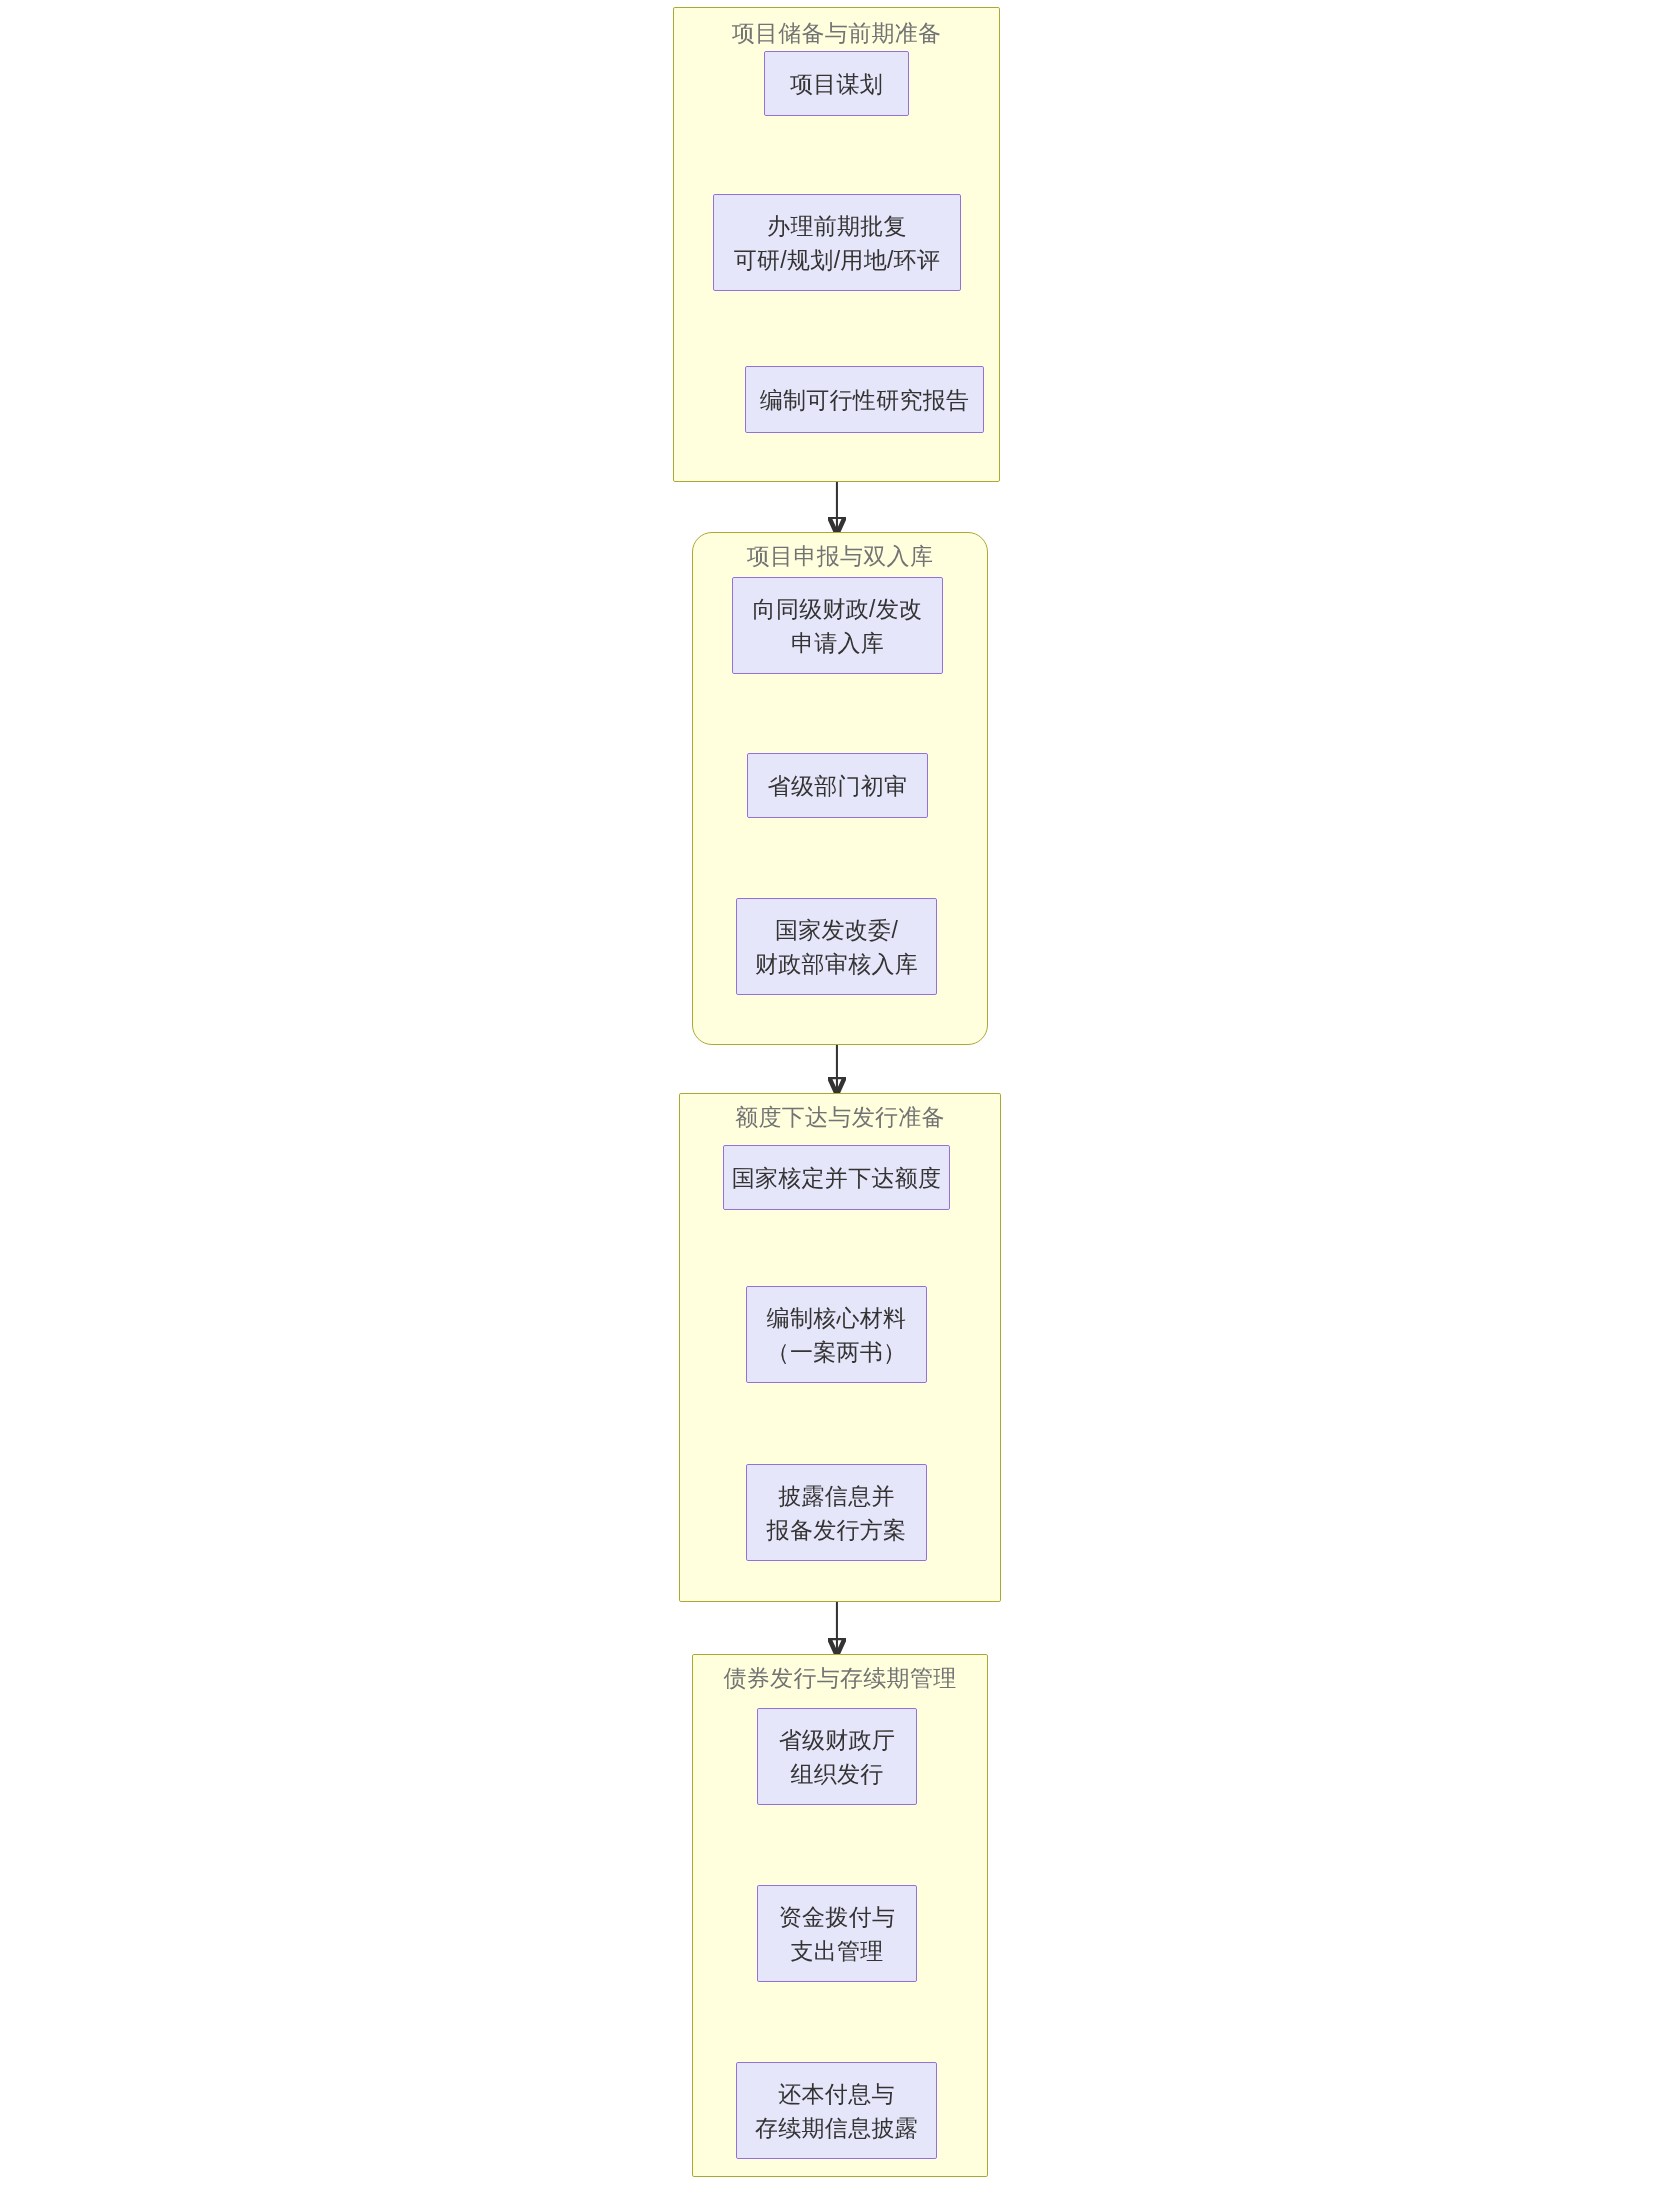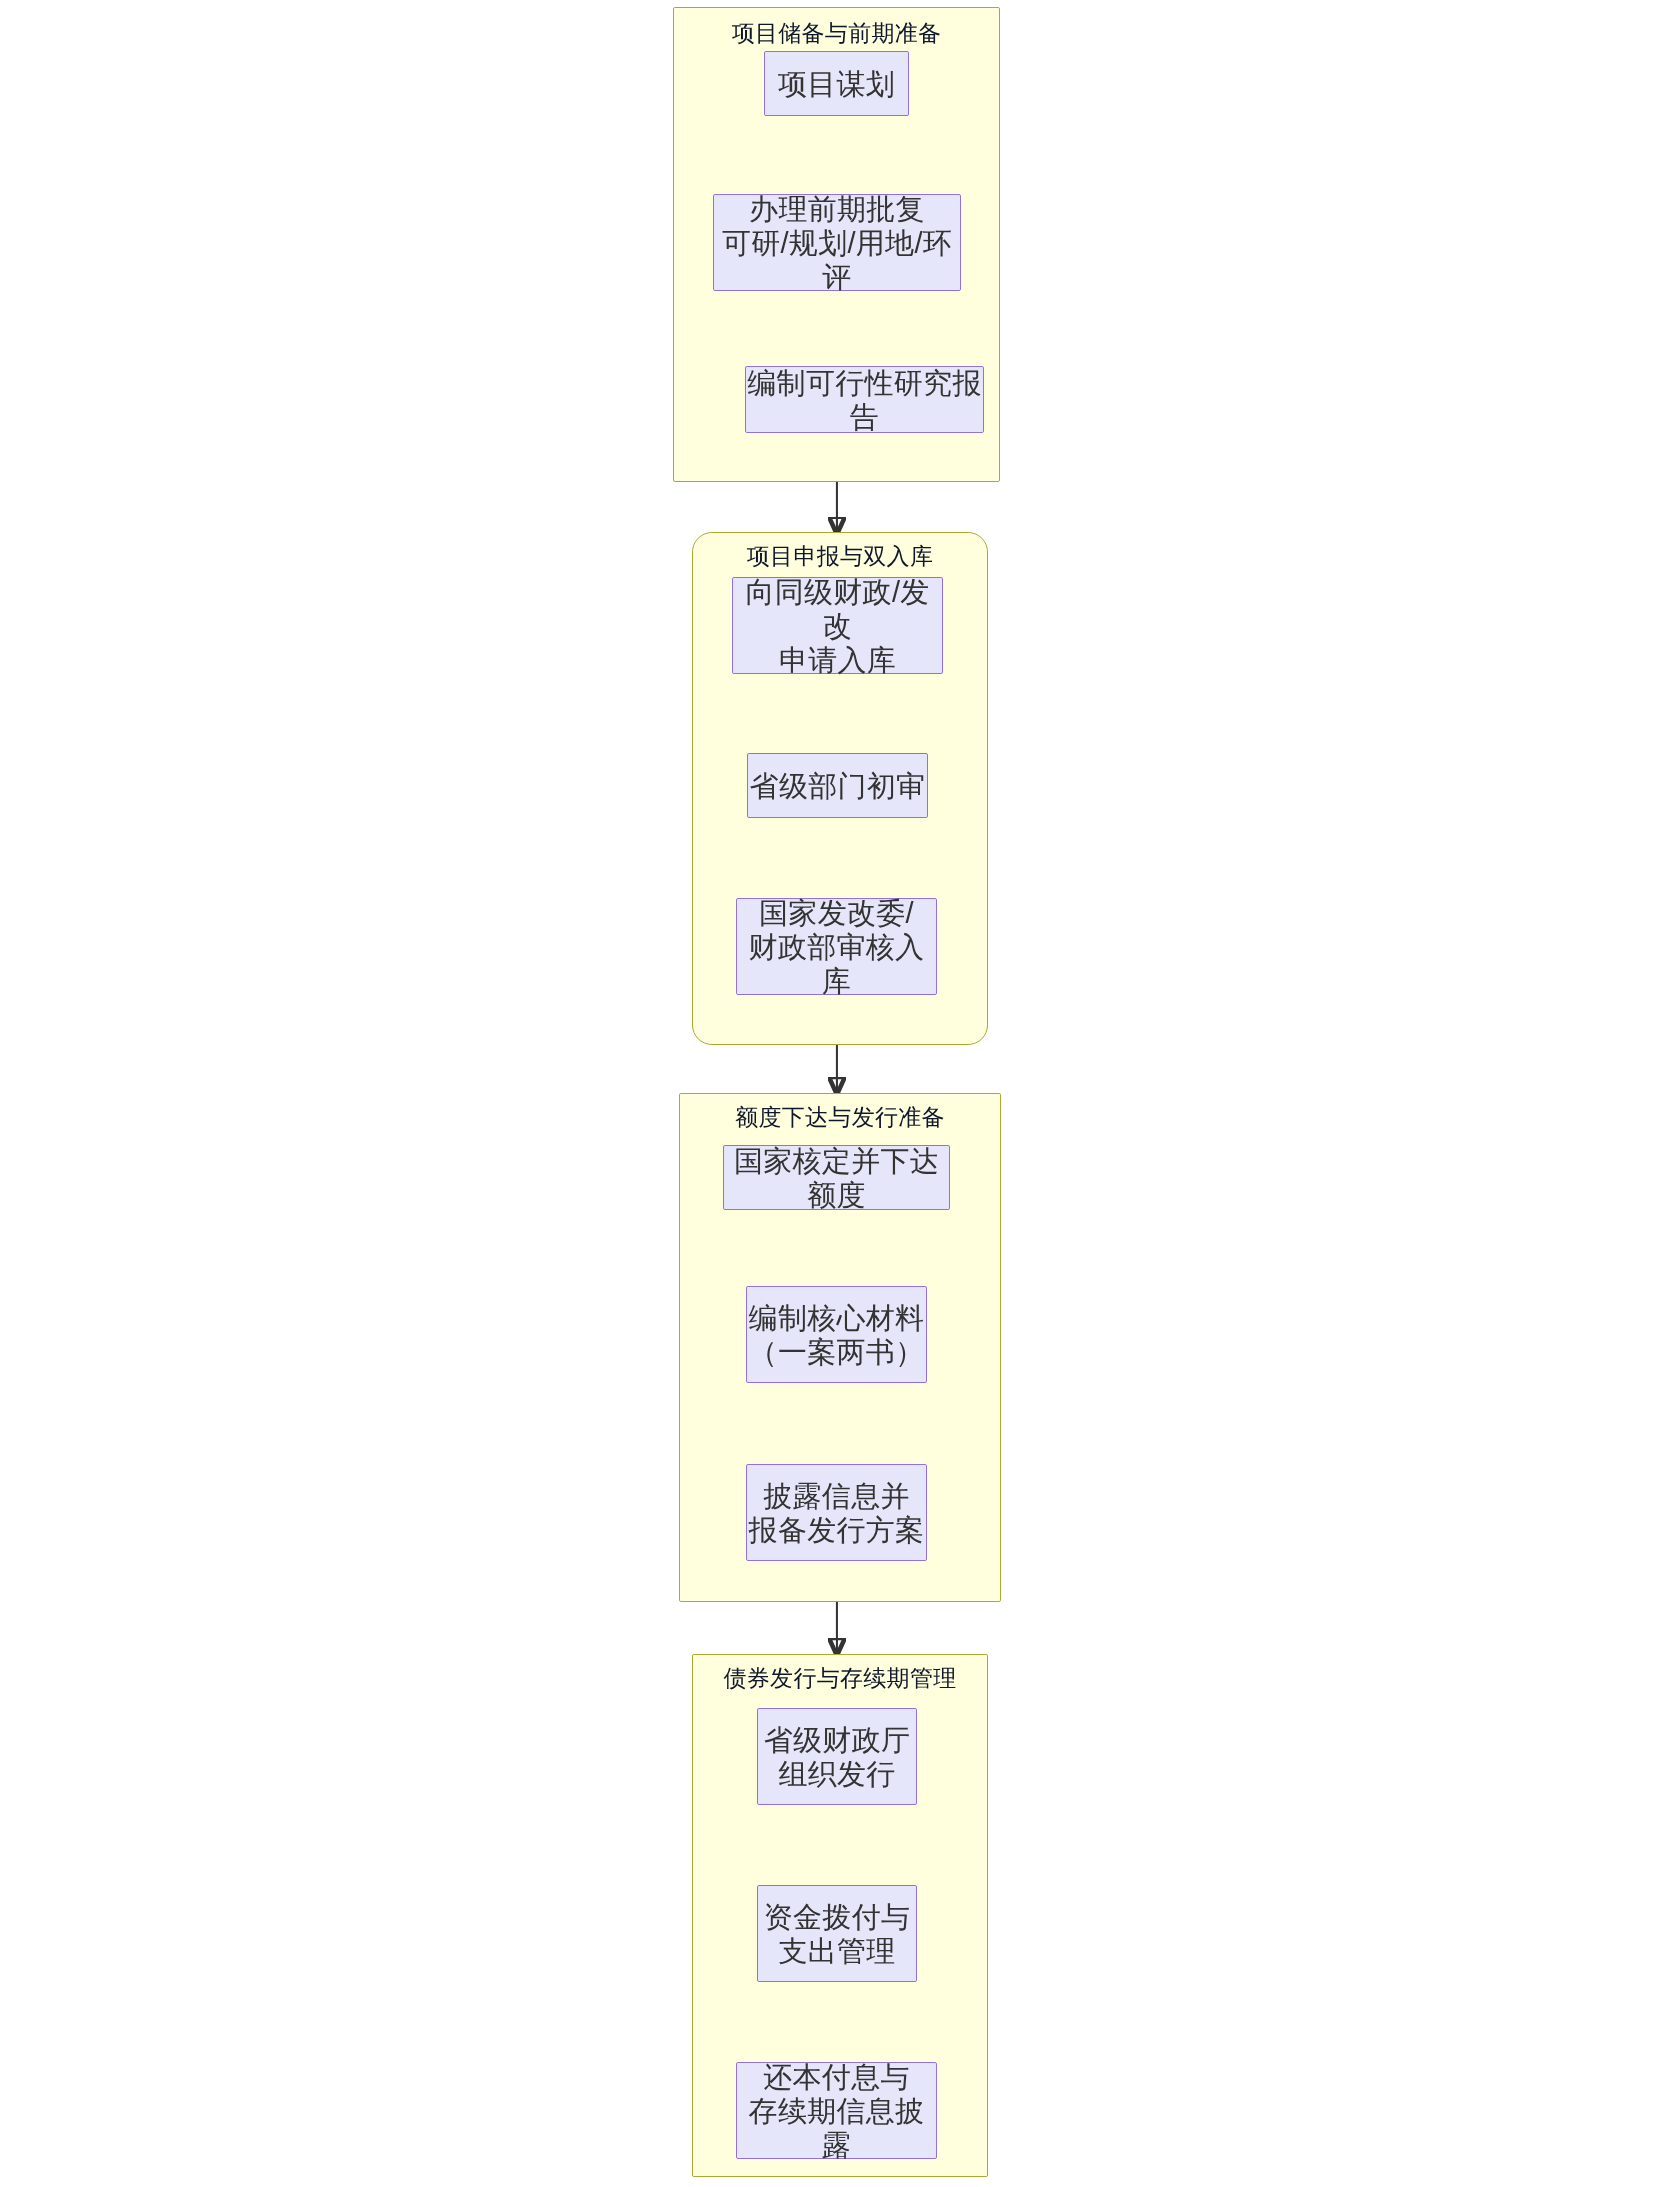--- a/index.html
+++ b/index.html
@@ -31,39 +31,39 @@
     border: 1.9px solid #aaaa33;
     border-radius: 1.9px;
   }
   .cluster-title {
     position: absolute;
     left: 0;
     right: 0;
     text-align: center;
     font-size: 23px;
     line-height: 28px;
-    color: #0f172a;
+    color: #737373;
     white-space: nowrap;
     letter-spacing: 0.3px;
   }
 
   
   .node {
     position: absolute;
     box-sizing: border-box;
     background: #e6e6fa;
     border: 1.9px solid #9370db;
     border-radius: 1.9px;
     display: flex;
     align-items: center;
     justify-content: center;
     text-align: center;
   }
   .node-label {
-    font-size: 29px;
+    font-size: 23px;
     line-height: 34px;
     color: #333333;
     white-space: pre-line;
     letter-spacing: 0.3px;
   }
 
   
   #edge-layer {
     position: absolute;
     left: 0;

